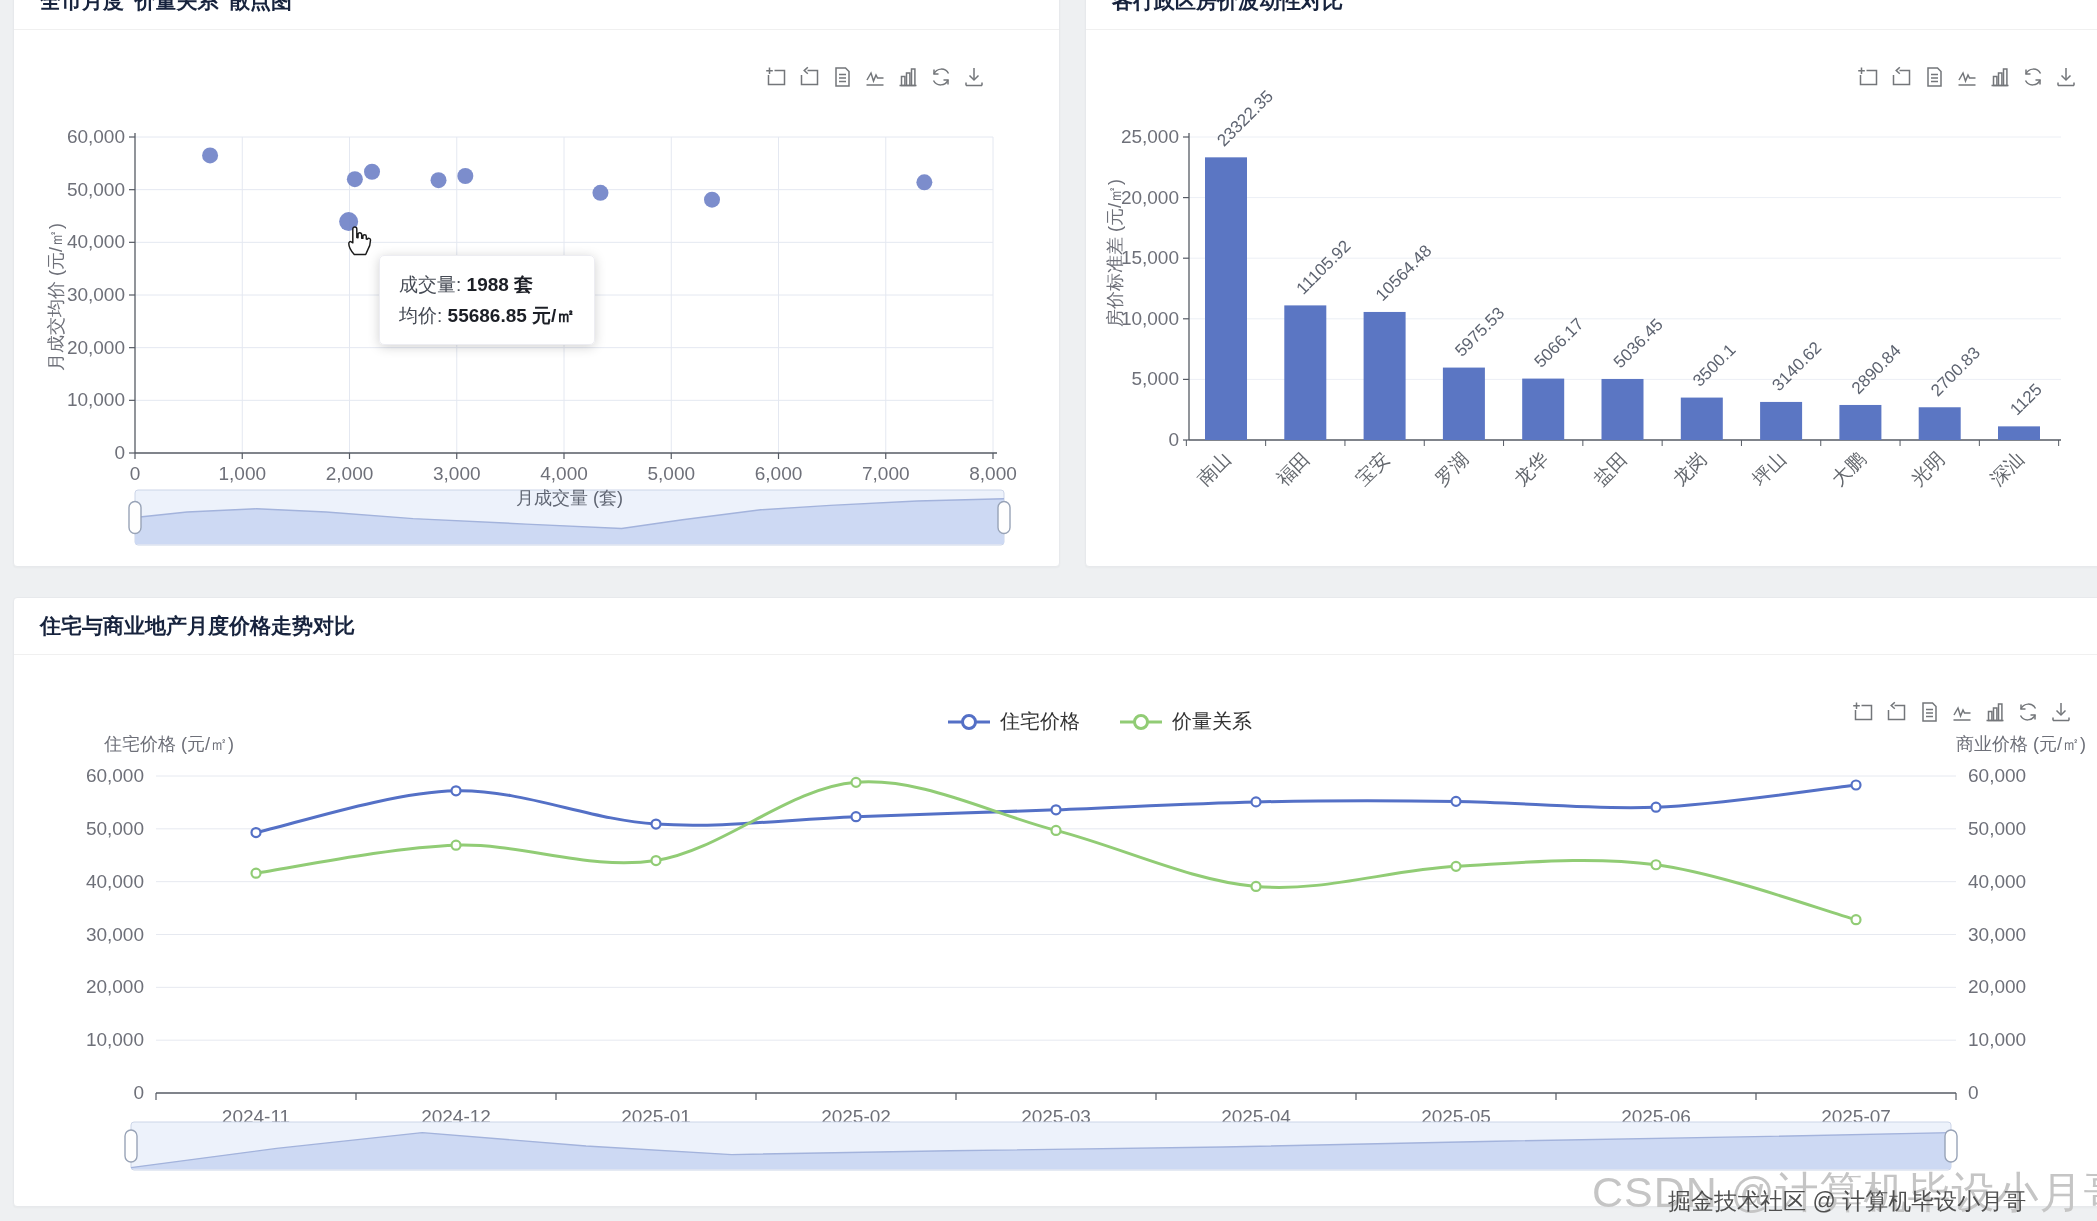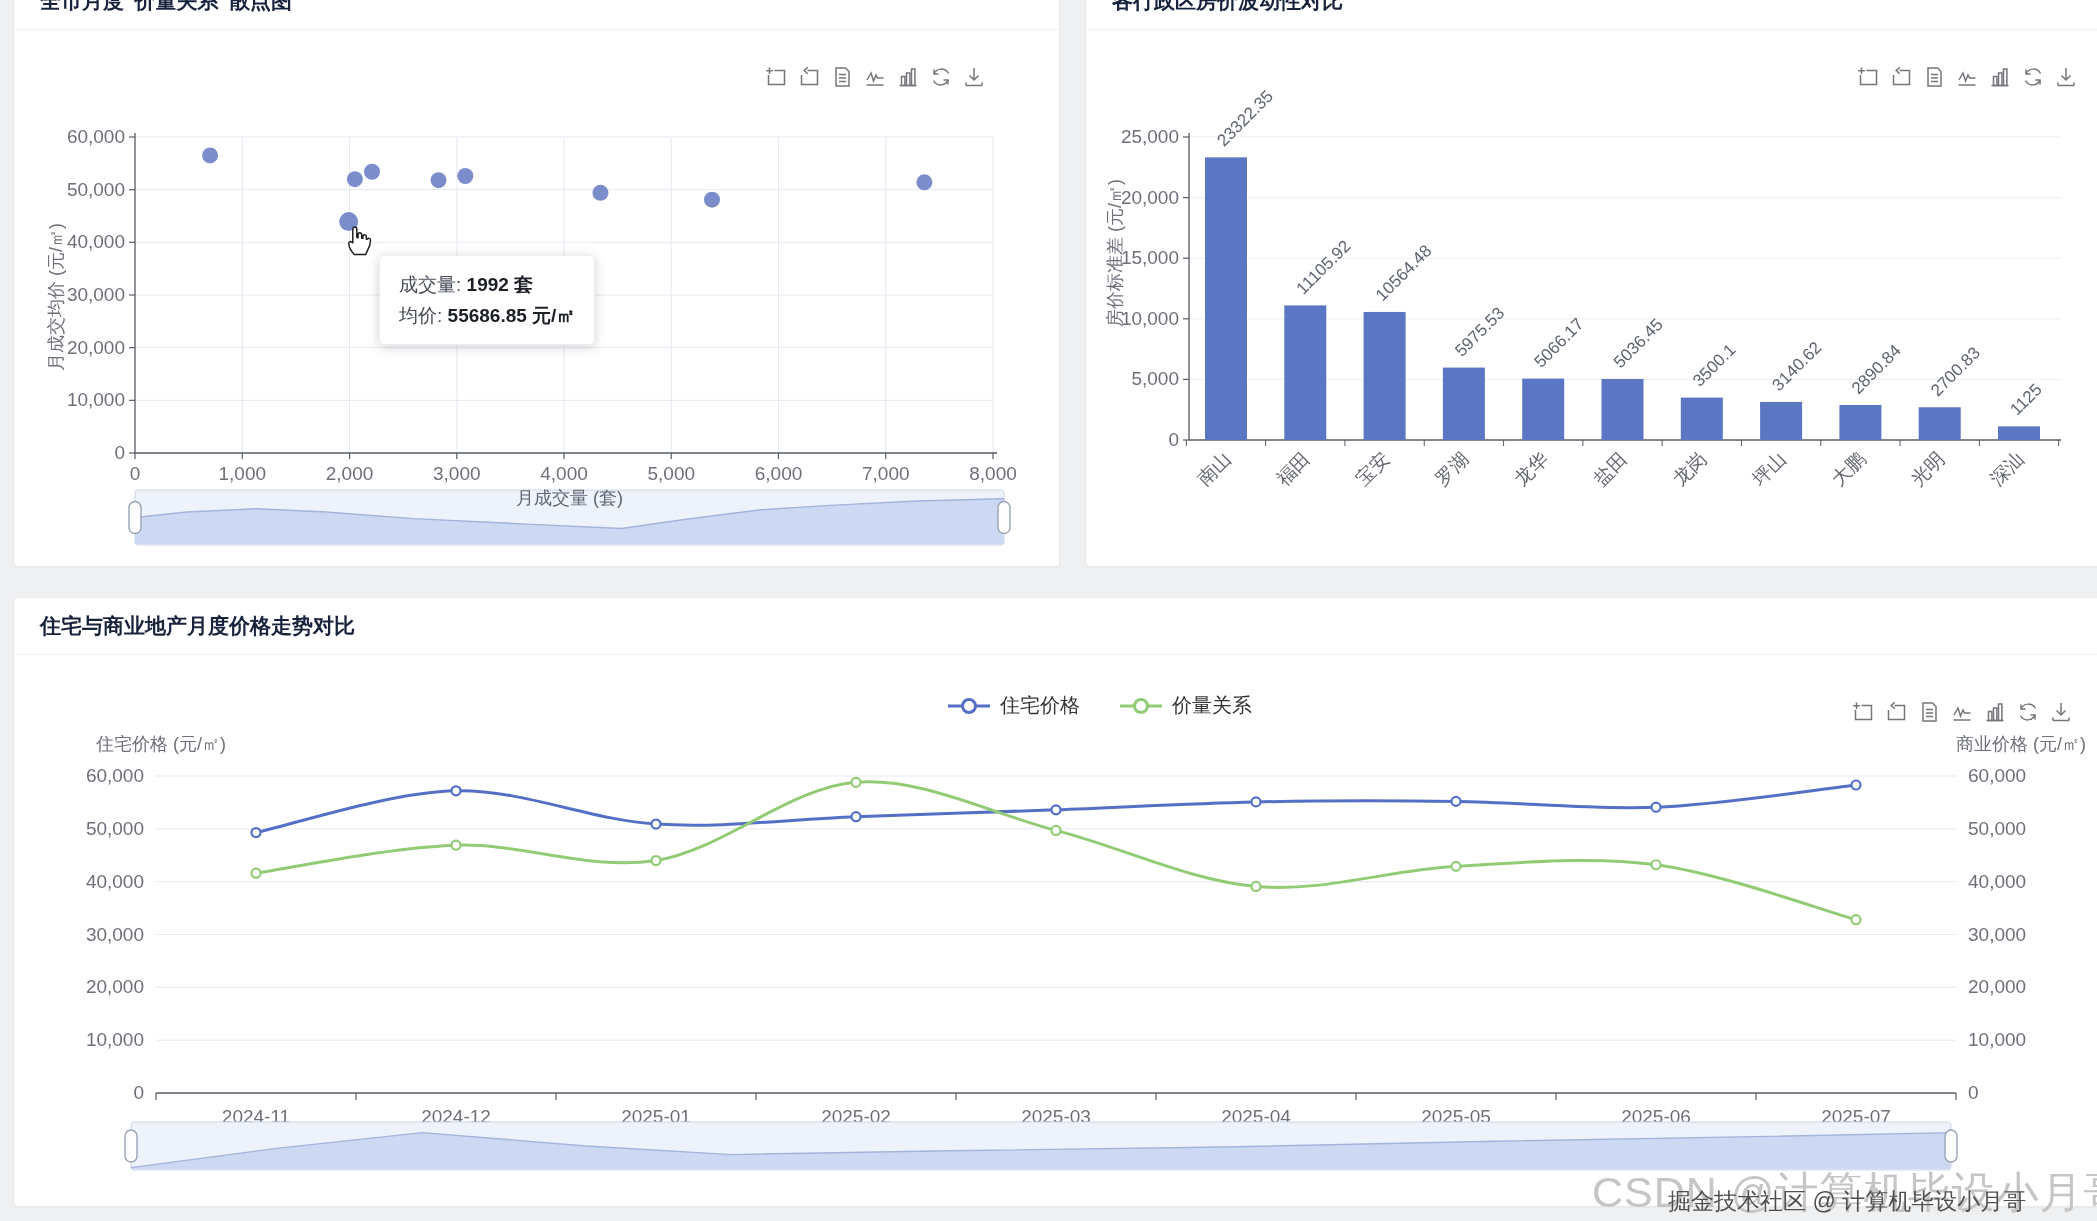--- a/index.html
+++ b/index.html
@@ -147,21 +147,21 @@
         <rect x="121" y="461" width="869" height="55" rx="3" fill="#edf2fb" stroke="#ccd5e8" stroke-width="1"></rect>
         <path d="M121.0 488.5 L 173.1 483.0 L 242.7 479.7 L 312.2 483.0 L 399.1 489.6 L 512.0 495.1 L 607.6 499.5 L 668.5 490.7 L 746.7 480.8 L 816.2 476.4 L 903.1 472.0 L 990.0 469.8 L 990 515 L 121 515 Z" fill="#cdd9f3" stroke="none"></path>
         <path d="M121.0 488.5 L 173.1 483.0 L 242.7 479.7 L 312.2 483.0 L 399.1 489.6 L 512.0 495.1 L 607.6 499.5 L 668.5 490.7 L 746.7 480.8 L 816.2 476.4 L 903.1 472.0 L 990.0 469.8" fill="none" stroke="#a3b3dc" stroke-width="1.4"></path>
         <rect x="115" y="472.5" width="12" height="32" rx="6" fill="#fefefe" stroke="#98a3b7" stroke-width="1.4"></rect>
         <rect x="984" y="472.5" width="12" height="32" rx="6" fill="#fefefe" stroke="#98a3b7" stroke-width="1.4"></rect>
         <text x="555.5" y="475" text-anchor="middle" font-size="18" fill="#5f6572">月成交量 (套)</text>
       </g>
     </svg>
   <div id="tooltip">
     <div><span>成交量:</span>
-      <b>1992 套</b></div>
+      <b>1988 套</b></div>
     <div><span>均价:</span>
       <b>55686.85 元/㎡</b></div>
   </div>
   <svg id="cursor" viewBox="0 0 24 28">
     <path d="M8.1 26 C6.3 24 3.6 19.8 3.6 16.9 c0-1.3 1.1-1.9 2-1.4 l1.3.8 V4.9 a1.65 1.65 0 0 1 3.3 0 v7.1 l1 .12 V9.6 a1.5 1.5 0 0 1 3 0 v2.9 l1 .15 v-1.5 a1.4 1.4 0 0 1 2.8 0 v2.1 l.9.2 a1.35 1.35 0 0 1 2.6.5 c-.1 2.9-.9 5.9-2.3 8.2 L17.5 26 Z" fill="#fff" stroke="#1b1b1b" stroke-width="1.2" stroke-linejoin="round"></path>
   </svg>
 </div>
 
 <div class="panel" id="panel-bar">
   <div class="panel-header">各行政区房价波动性对比</div>
@@ -263,21 +263,21 @@
       <line x1="893.35" y1="411" x2="893.35" y2="417" stroke="#565b64" stroke-width="1"></line>
       <rect x="912" y="397.365" width="42" height="13.634999999999991" fill="#5b76c3"></rect>
       <text x="931" y="387.365" font-size="17" fill="#5d6370" text-anchor="start" transform="rotate(-45 931 387.365)">1125</text>
       <text x="939" y="431" font-size="19" fill="#63676d" text-anchor="end" transform="rotate(-45 939 431)">深汕</text>
       <line x1="972.65" y1="411" x2="972.65" y2="417" stroke="#565b64" stroke-width="1"></line>
     </svg>
 </div>
 
 <div class="panel" id="panel-trend">
   <div class="panel-header">住宅与商业地产月度价格走势对比</div>
-  <div class="legend" style="left:932px;top:94px;justify-content:flex-end;">
+  <div class="legend" style="left:932px;top:110px;justify-content:flex-end;">
     <div class="legend-item">
       <svg viewBox="0 0 46 18">
         <line x1="2" y1="9" x2="44" y2="9" stroke-width="3" stroke="#5470c6"></line>
         <circle cx="23" cy="9" r="6.5" fill="#fff" stroke-width="3" stroke="#5470c6"></circle>
       </svg>
       <span>住宅价格</span>
     </div>
     <div class="legend-item">
       <svg viewBox="0 0 46 18">
         <line x1="2" y1="9" x2="44" y2="9" stroke-width="3" stroke="#91cc75"></line>
@@ -313,21 +313,21 @@
           <path d="M5 4.5V9h4.5"></path>
           <path d="M4.5 15.5A8 8 0 0 0 19 15"></path>
           <path d="M19 19.5V15h-4.5"></path>
         </svg></span>
       <span class="tbi"><svg viewBox="0 0 24 24">
           <path d="M12 3v11.5"></path>
           <path d="M7.5 10.5 12 15l4.5-4.5"></path>
           <path d="M4 20.5h16M4 20.5v-3M20 20.5v-3"></path>
         </svg></span>
     </div>
-  <div class="axis-name-h" style="left:82px;top:134px;">住宅价格 (元/㎡)</div>
+  <div class="axis-name-h" style="left:90px;top:134px;">住宅价格 (元/㎡)</div>
   <div class="axis-name-h" style="left:1942px;top:134px;">商业价格 (元/㎡)</div>
   <svg class="chart-svg" id="svg-line" style="top:80px;" width="2120" height="528" viewBox="0 0 2120 528">
       <line x1="142" y1="362.1666666666667" x2="1942" y2="362.1666666666667" stroke="#e6e9f0" stroke-width="1"></line>
       <line x1="142" y1="309.33333333333337" x2="1942" y2="309.33333333333337" stroke="#e6e9f0" stroke-width="1"></line>
       <line x1="142" y1="256.5" x2="1942" y2="256.5" stroke="#e6e9f0" stroke-width="1"></line>
       <line x1="142" y1="203.66666666666669" x2="1942" y2="203.66666666666669" stroke="#e6e9f0" stroke-width="1"></line>
       <line x1="142" y1="150.83333333333331" x2="1942" y2="150.83333333333331" stroke="#e6e9f0" stroke-width="1"></line>
       <line x1="142" y1="98" x2="1942" y2="98" stroke="#e6e9f0" stroke-width="1"></line>
       <line x1="142" y1="415" x2="1942" y2="415" stroke="#565b64" stroke-width="1.4"></line>
       <line x1="142" y1="415" x2="142" y2="422" stroke="#565b64" stroke-width="1.2"></line>

